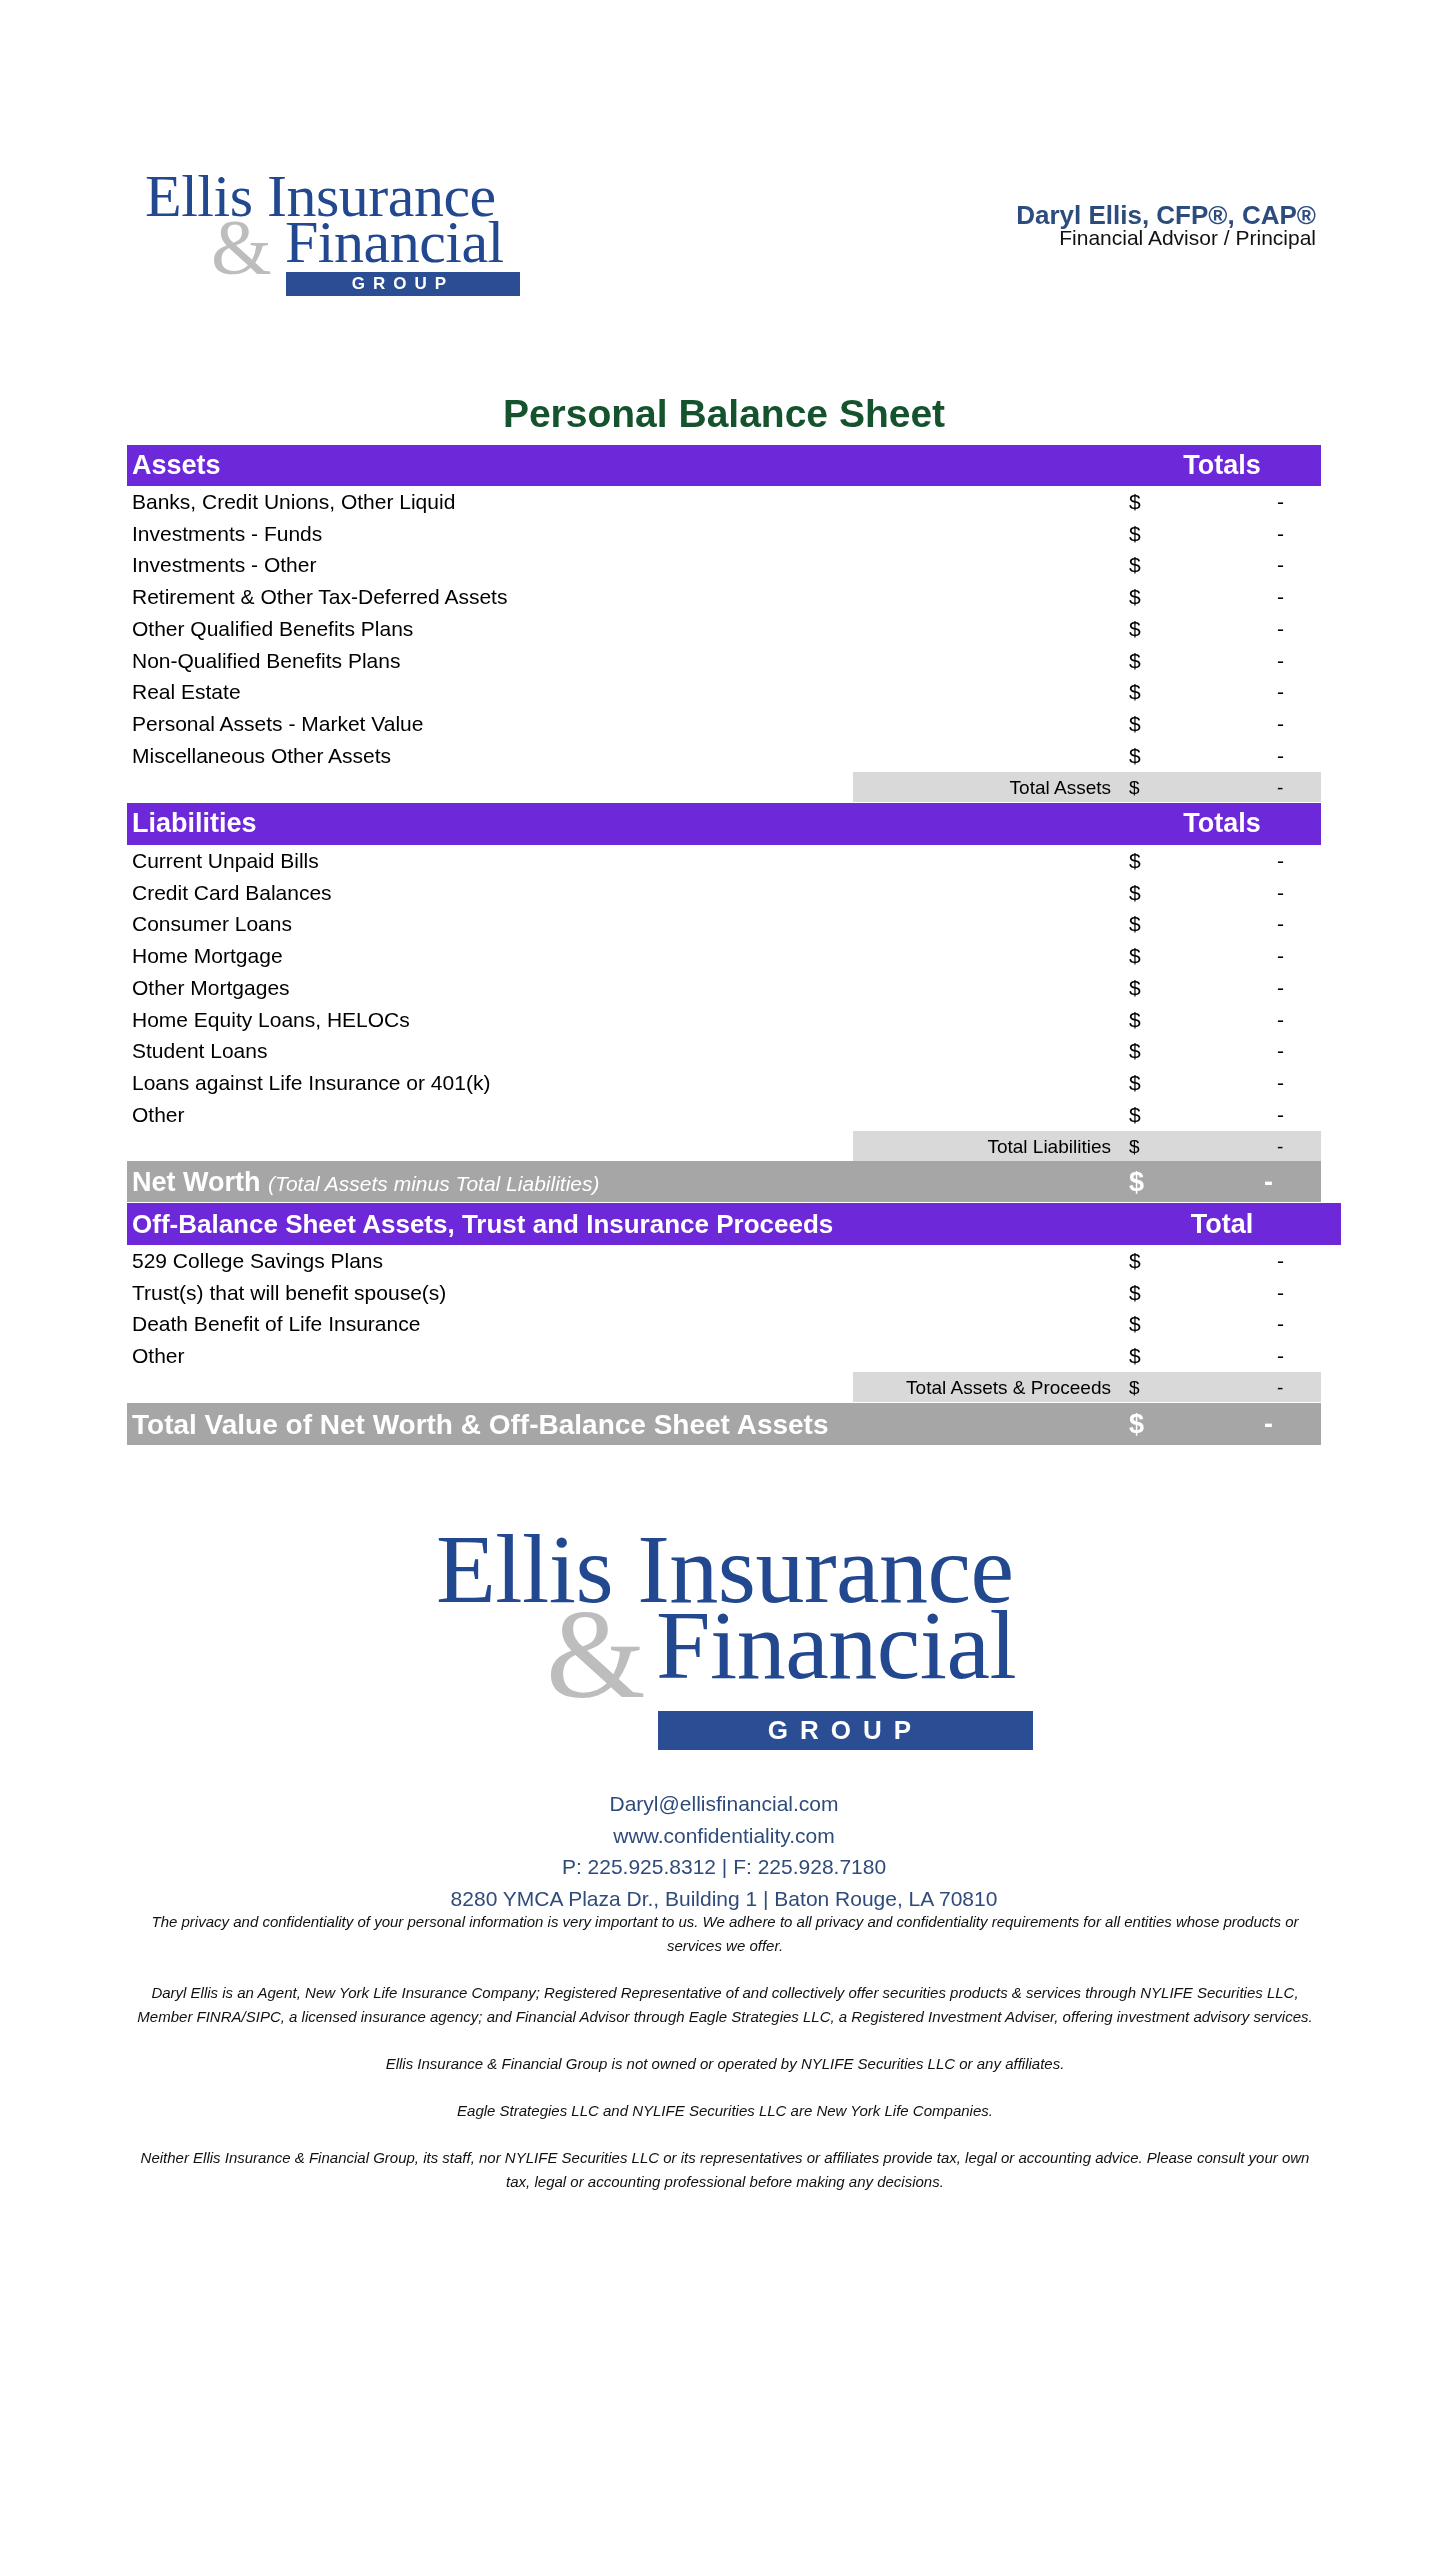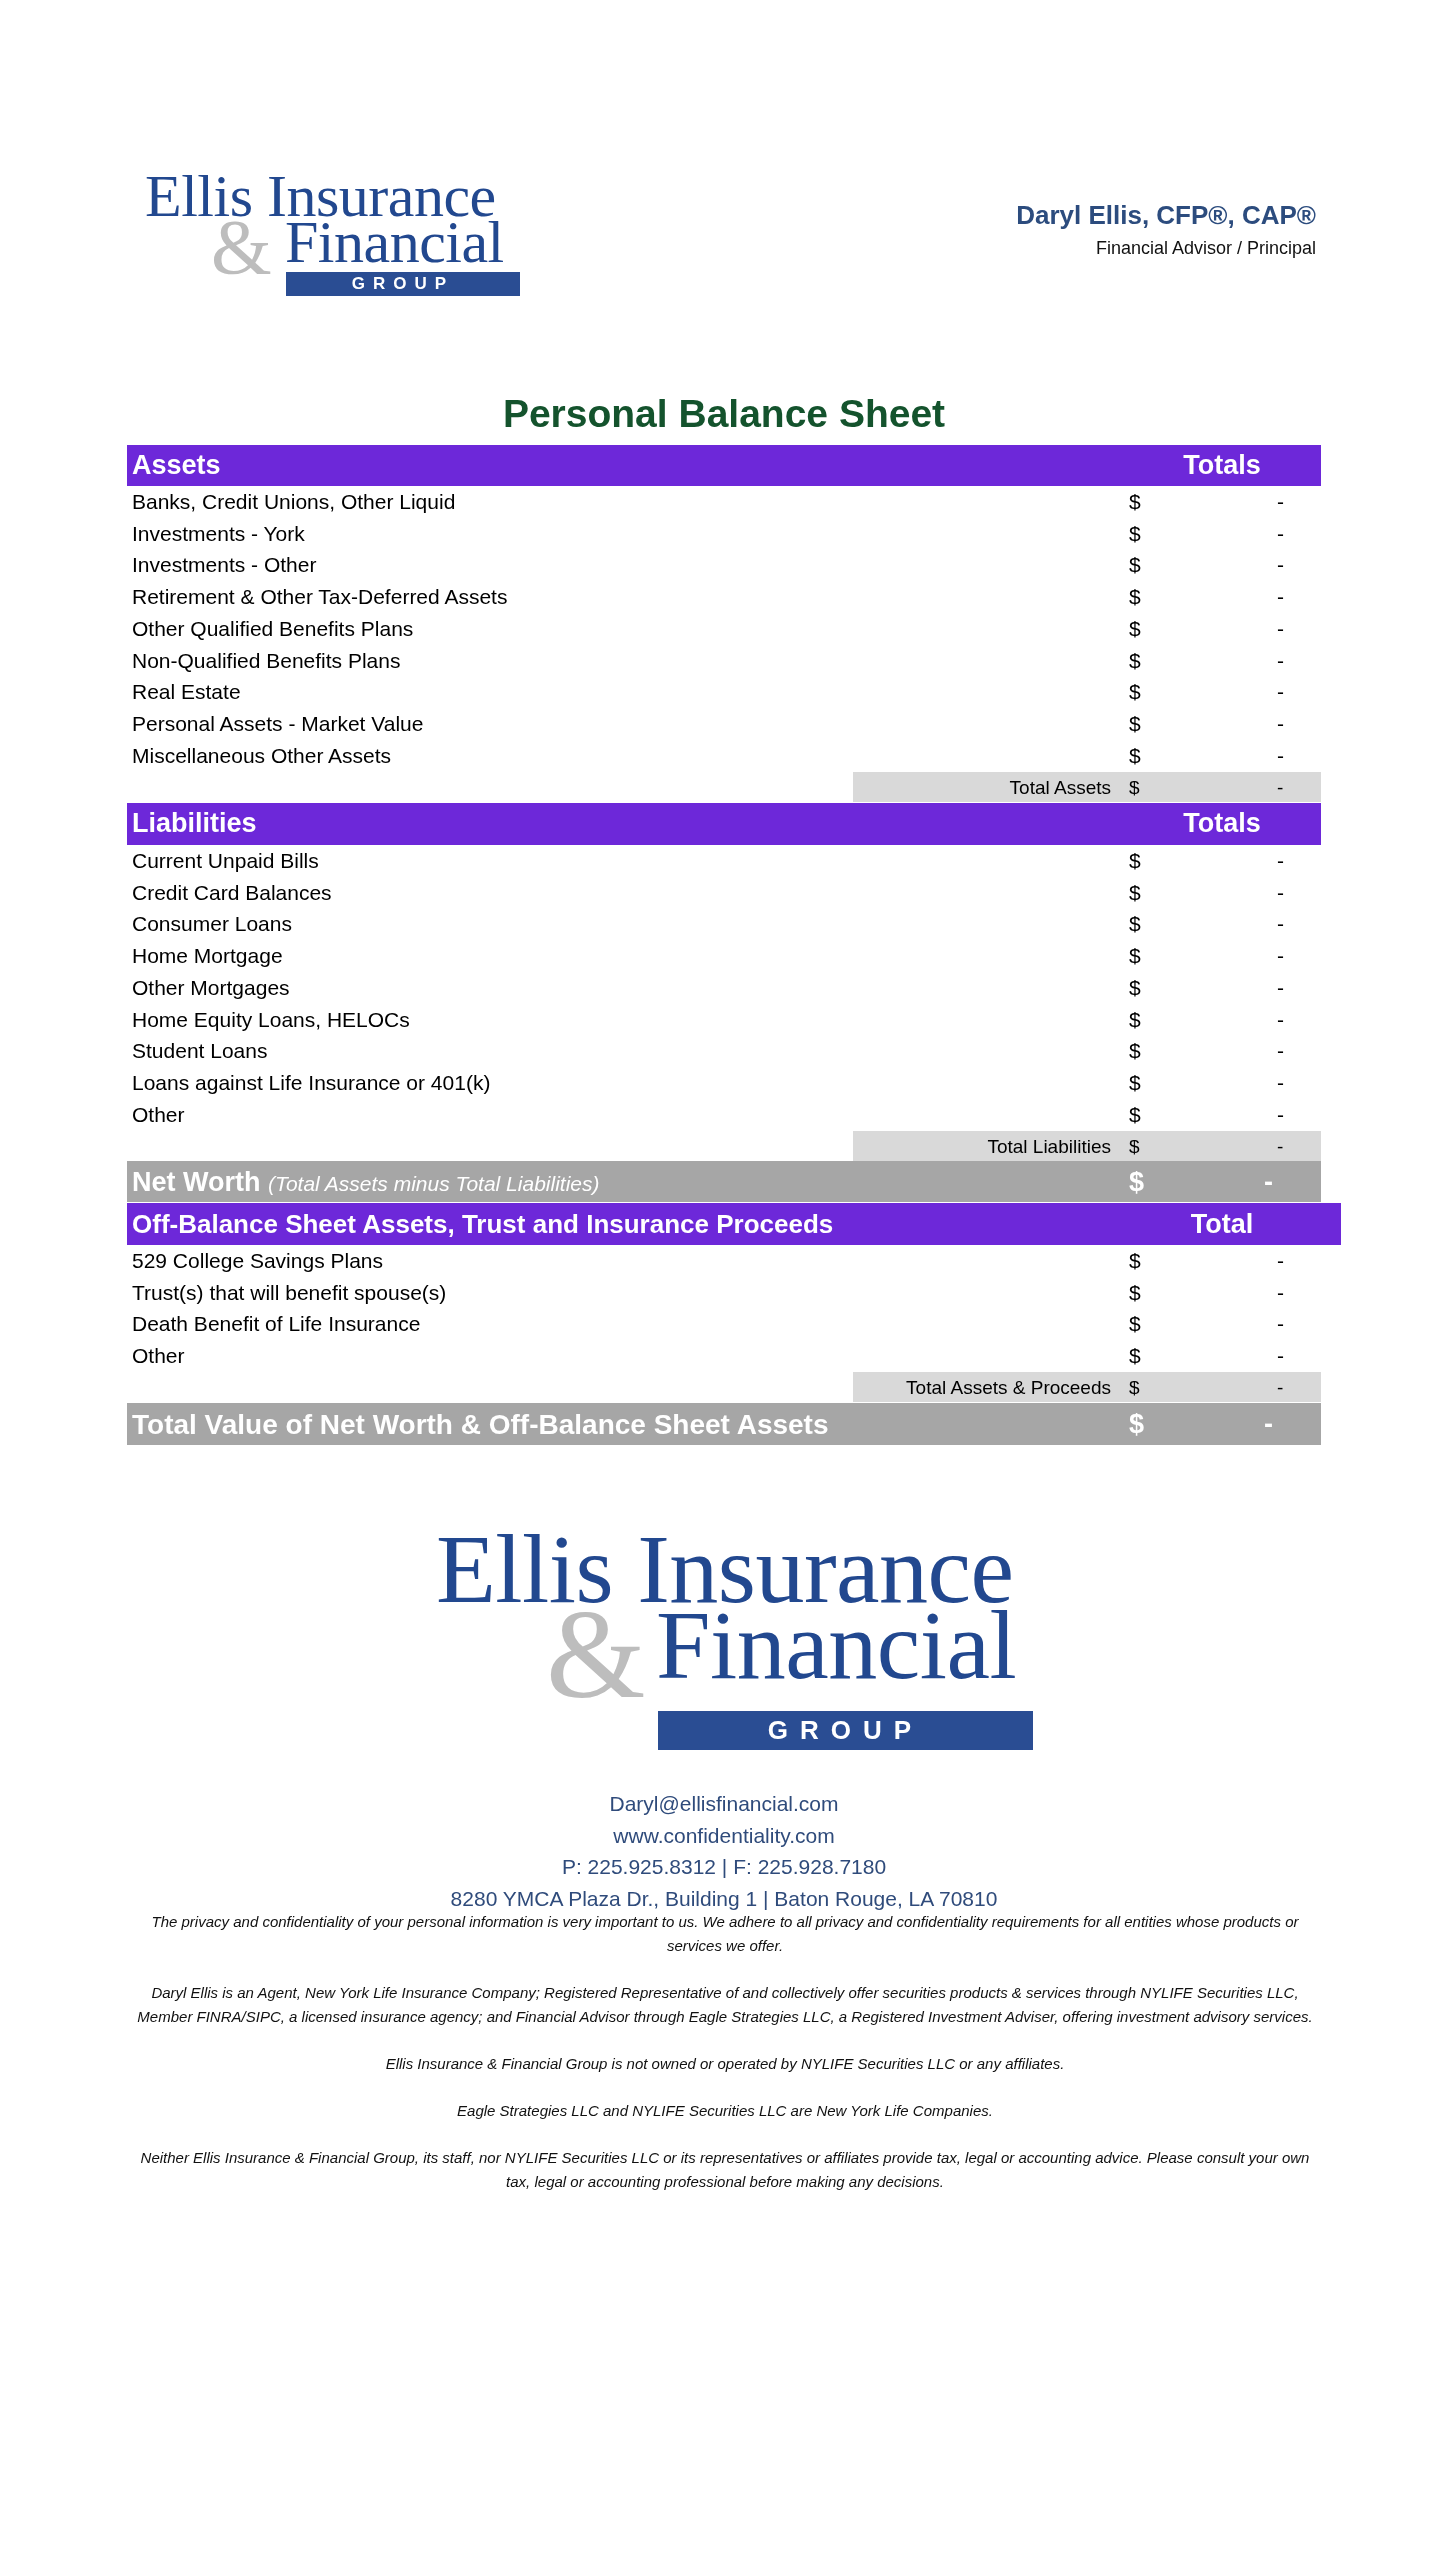--- a/index.html
+++ b/index.html
@@ -5,21 +5,21 @@
   html, body { margin:0; padding:0; background:#ffffff; }
   body { width:1448px; height:2560px; position:relative; overflow:hidden; font-family:"Liberation Sans", "DejaVu Sans", sans-serif; color:#000; }
 
   
   .logo { position:absolute; font-family:"Liberation Serif", "DejaVu Serif", serif; color:#22488f; }
   .logo .l1, .logo .l2 { position:absolute; white-space:nowrap; line-height:1; letter-spacing:-0.5px; }
   .logo .amp { position:absolute; color:#bdbdbd; line-height:1; font-family:"Liberation Serif","DejaVu Serif",serif; }
   .logo .group { position:absolute; background:#2a4d93; color:#ffffff; font-family:"Liberation Sans","DejaVu Sans",sans-serif; font-weight:bold; text-align:center; }
 
   .advisor-name { position:absolute; right:132px; top:200px; font-size:26px; font-weight:bold; color:#2c4c7e; white-space:nowrap; }
-  .advisor-title { position:absolute; right:132px; top:238px; font-size:18px; color:#111; white-space:nowrap; }
+  .advisor-title { position:absolute; right:132px; top:226px; font-size:21px; color:#111; white-space:nowrap; }
 
   .doc-title { position:absolute; left:0; width:1448px; top:392px; text-align:center; font-size:39px; font-weight:bold; color:#14532d; }
 
   .sheet { position:absolute; left:127px; width:1194px; }
   .hdr { position:absolute; left:0; width:1194px; background:#6d28d9; color:#fff; font-weight:bold; }
   .hdr .lbl { position:absolute; left:5px; white-space:nowrap; }
   .hdr .tot { position:absolute; left:1095px; transform:translateX(-50%); white-space:nowrap; }
   .row { position:absolute; left:0; width:1194px; height:31.7px; font-size:21px; }
   .row .lbl { position:absolute; left:5px; top:4px; white-space:nowrap; }
   .row .cur { position:absolute; left:1002px; top:4px; }
@@ -59,21 +59,21 @@
     <span class="lbl" style="top:5px; font-size:27px;">Assets</span>
     <span class="tot" style="top:5px; font-size:27px;">Totals</span>
   </div>
 
   <div class="row" style="top:41px;">
     <span class="lbl">Banks, Credit Unions, Other Liquid</span>
     <span class="cur">$</span>
     <span class="val">-</span>
   </div>
   <div class="row" style="top:72.7px;">
-    <span class="lbl">Investments - York</span>
+    <span class="lbl">Investments - Funds</span>
     <span class="cur">$</span>
     <span class="val">-</span>
   </div>
   <div class="row" style="top:104.4px;">
     <span class="lbl">Investments - Other</span>
     <span class="cur">$</span>
     <span class="val">-</span>
   </div>
   <div class="row" style="top:136.1px;">
     <span class="lbl">Retirement &amp; Other Tax-Deferred Assets</span>

